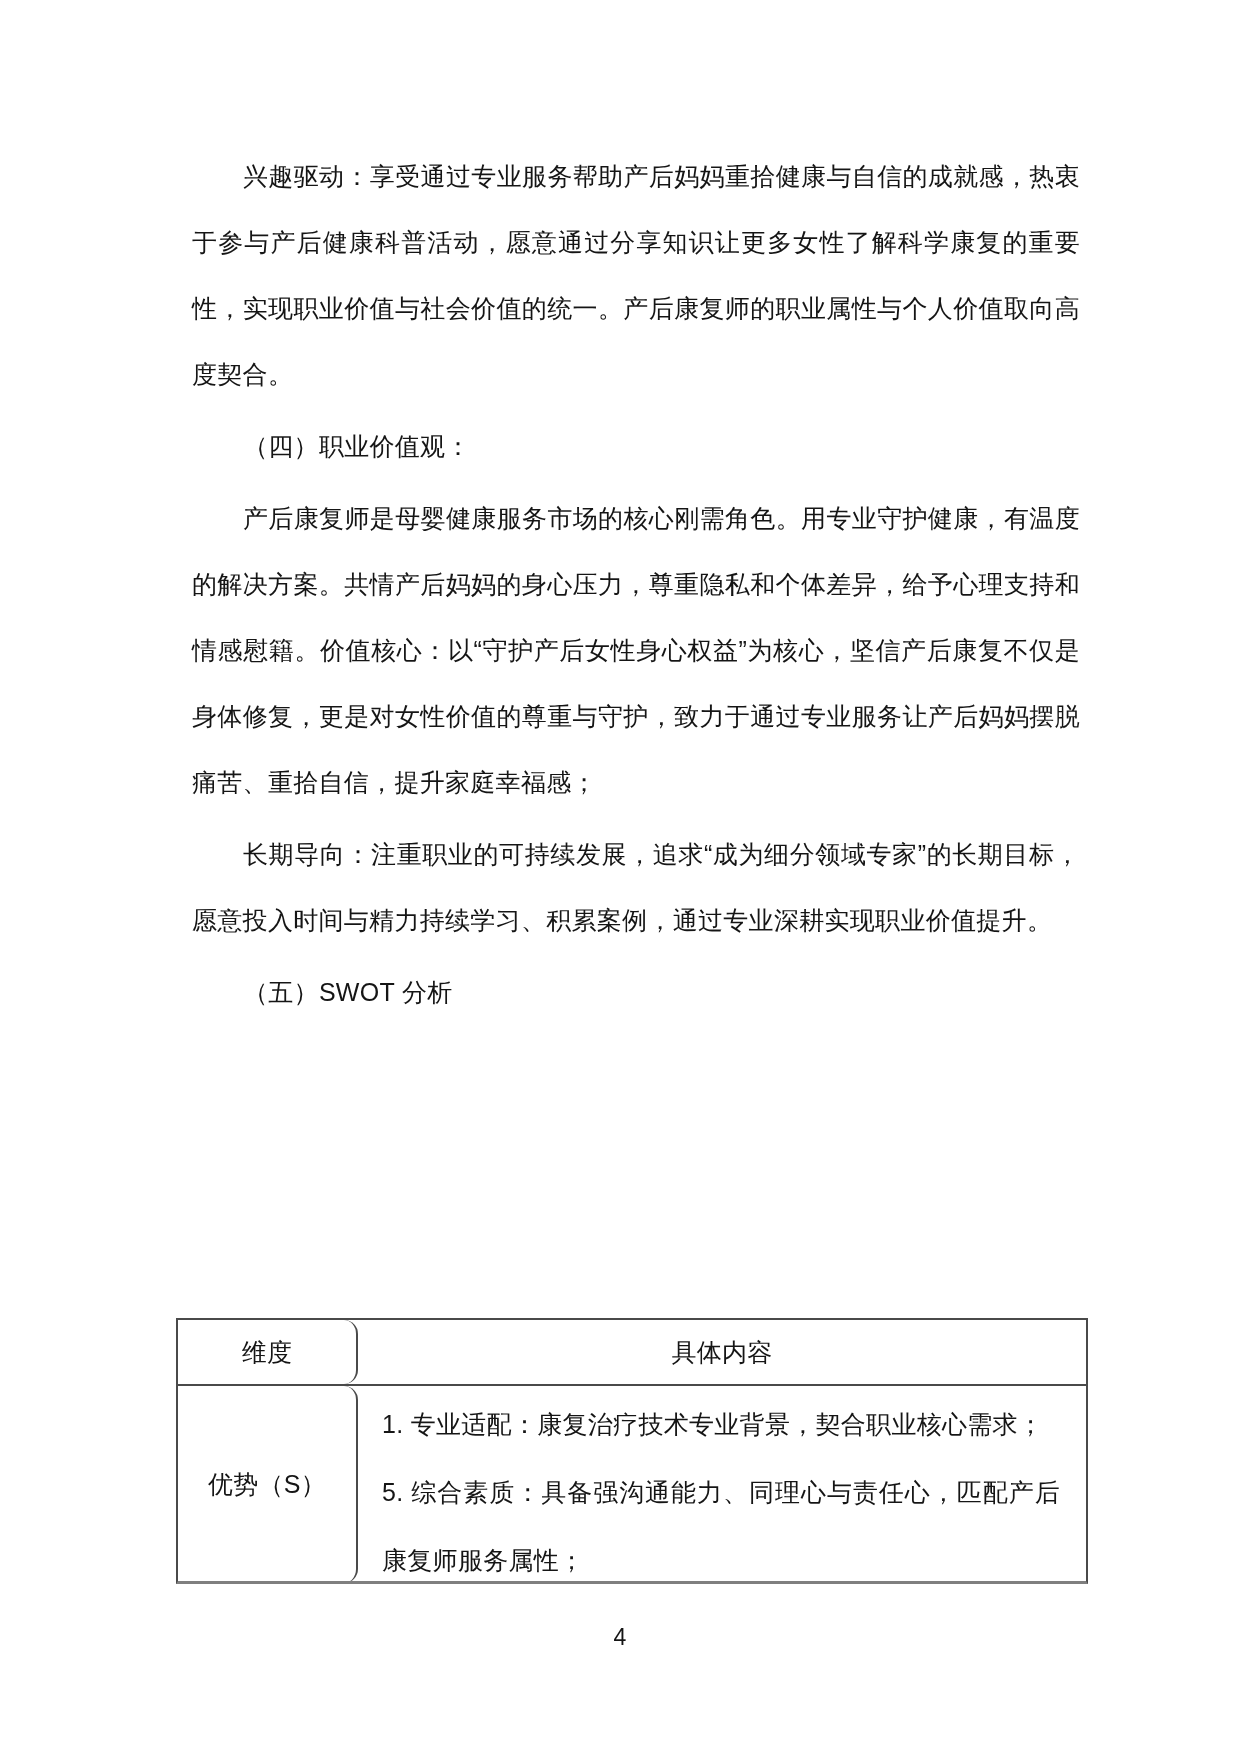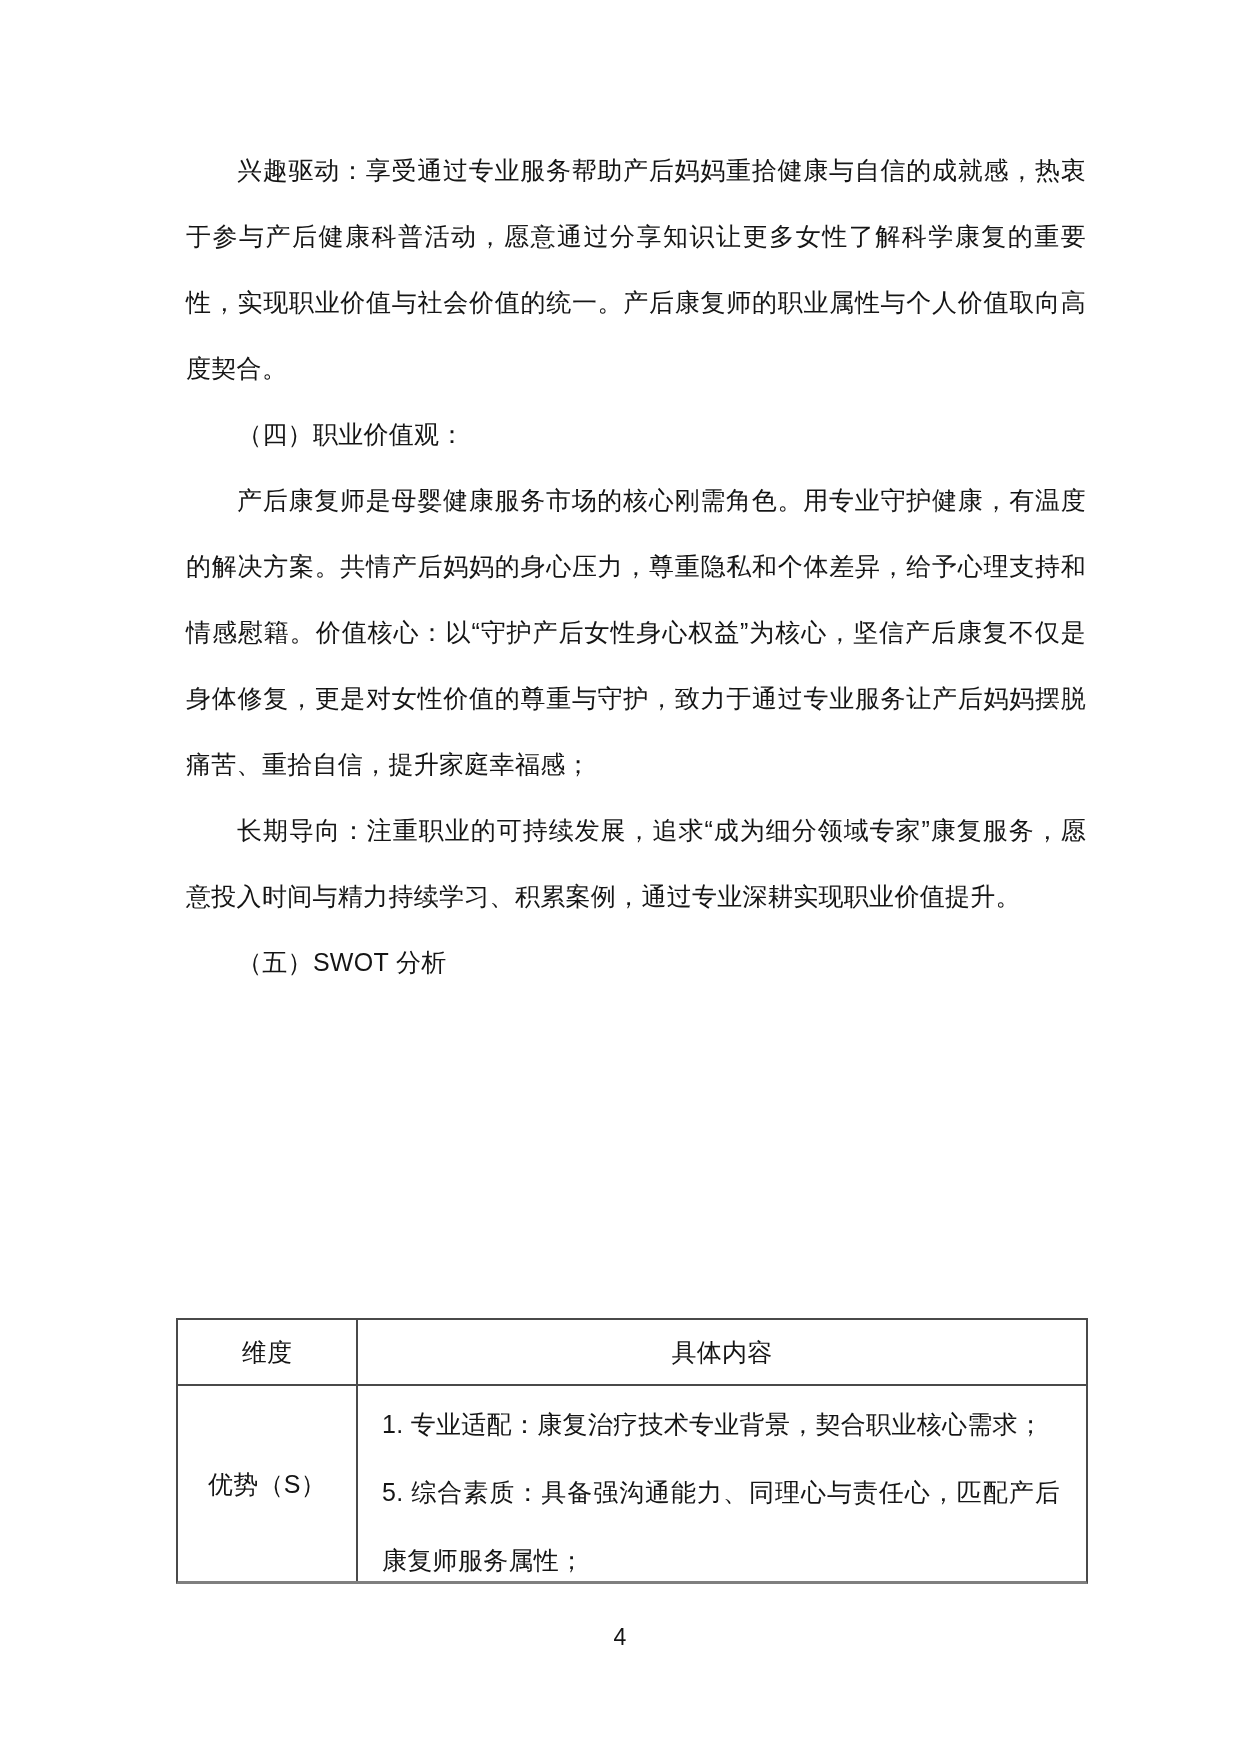--- a/index.html
+++ b/index.html
@@ -17,21 +17,21 @@
     inset: 0;
     background: #ffffff;
   }
   .content {
     position: absolute;
     left: 186px;
     top: 137px;
     width: 900px;
   }
   .content p {
-    margin: 0;
+    margin: 6px;
     font-size: 25px;
     line-height: 66px;
     letter-spacing: 0.3px;
     text-align: justify;
     text-indent: 51px;
     color: #151515;
   }
   
   .swot-table {
     position: absolute;
@@ -43,21 +43,21 @@
     border: 2px solid #4a4a4a;
     border-bottom: 3px solid #7f7f7f;
     overflow: hidden;
     background: #ffffff;
   }
   .t-row { display: flex; }
   .t-header {
     height: 64px;
     border-bottom: 2px solid #4a4a4a;
   }
-  .t-cell { box-sizing: border-box; }
+  .t-cell { box-sizing: border-box; border-radius: 14px; }
   .col-dim {
     width: 180px;
     flex: none;
     border-right: 2px solid #4a4a4a;
     display: flex;
     align-items: center;
     justify-content: center;
     font-size: 25px;
     letter-spacing: 0.3px;
   }
@@ -94,21 +94,21 @@
 </style>
 </head>
 <body>
 
 <div class="page">
 
   <div class="content">
     <p>兴趣驱动：享受通过专业服务帮助产后妈妈重拾健康与自信的成就感，热衷于参与产后健康科普活动，愿意通过分享知识让更多女性了解科学康复的重要性，实现职业价值与社会价值的统一。产后康复师的职业属性与个人价值取向高度契合。</p>
     <p>（四）职业价值观：</p>
     <p>产后康复师是母婴健康服务市场的核心刚需角色。用专业守护健康，有温度的解决方案。共情产后妈妈的身心压力，尊重隐私和个体差异，给予心理支持和情感慰籍。价值核心：以“守护产后女性身心权益”为核心，坚信产后康复不仅是身体修复，更是对女性价值的尊重与守护，致力于通过专业服务让产后妈妈摆脱痛苦、重拾自信，提升家庭幸福感；</p>
-    <p>长期导向：注重职业的可持续发展，追求“成为细分领域专家”康复服务，愿意投入时间与精力持续学习、积累案例，通过专业深耕实现职业价值提升。</p>
+    <p>长期导向：注重职业的可持续发展，追求“成为细分领域专家”的长期目标，愿意投入时间与精力持续学习、积累案例，通过专业深耕实现职业价值提升。</p>
     <p>（五）SWOT 分析</p>
   </div>
 
   <div class="swot-table">
     <div class="t-row t-header">
       <div class="t-cell col-dim">维度</div>
       <div class="t-cell col-content">具体内容</div>
     </div>
     <div class="t-row t-body">
       <div class="t-cell col-dim">优势（S）</div>

